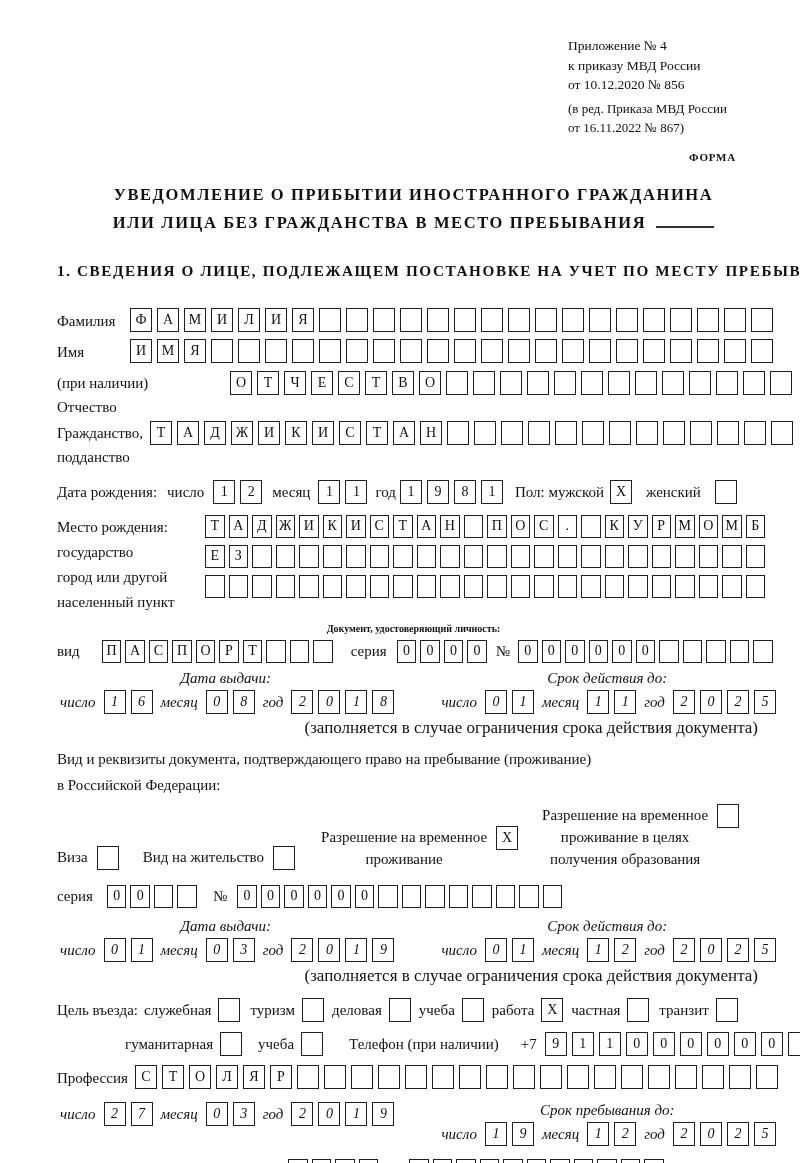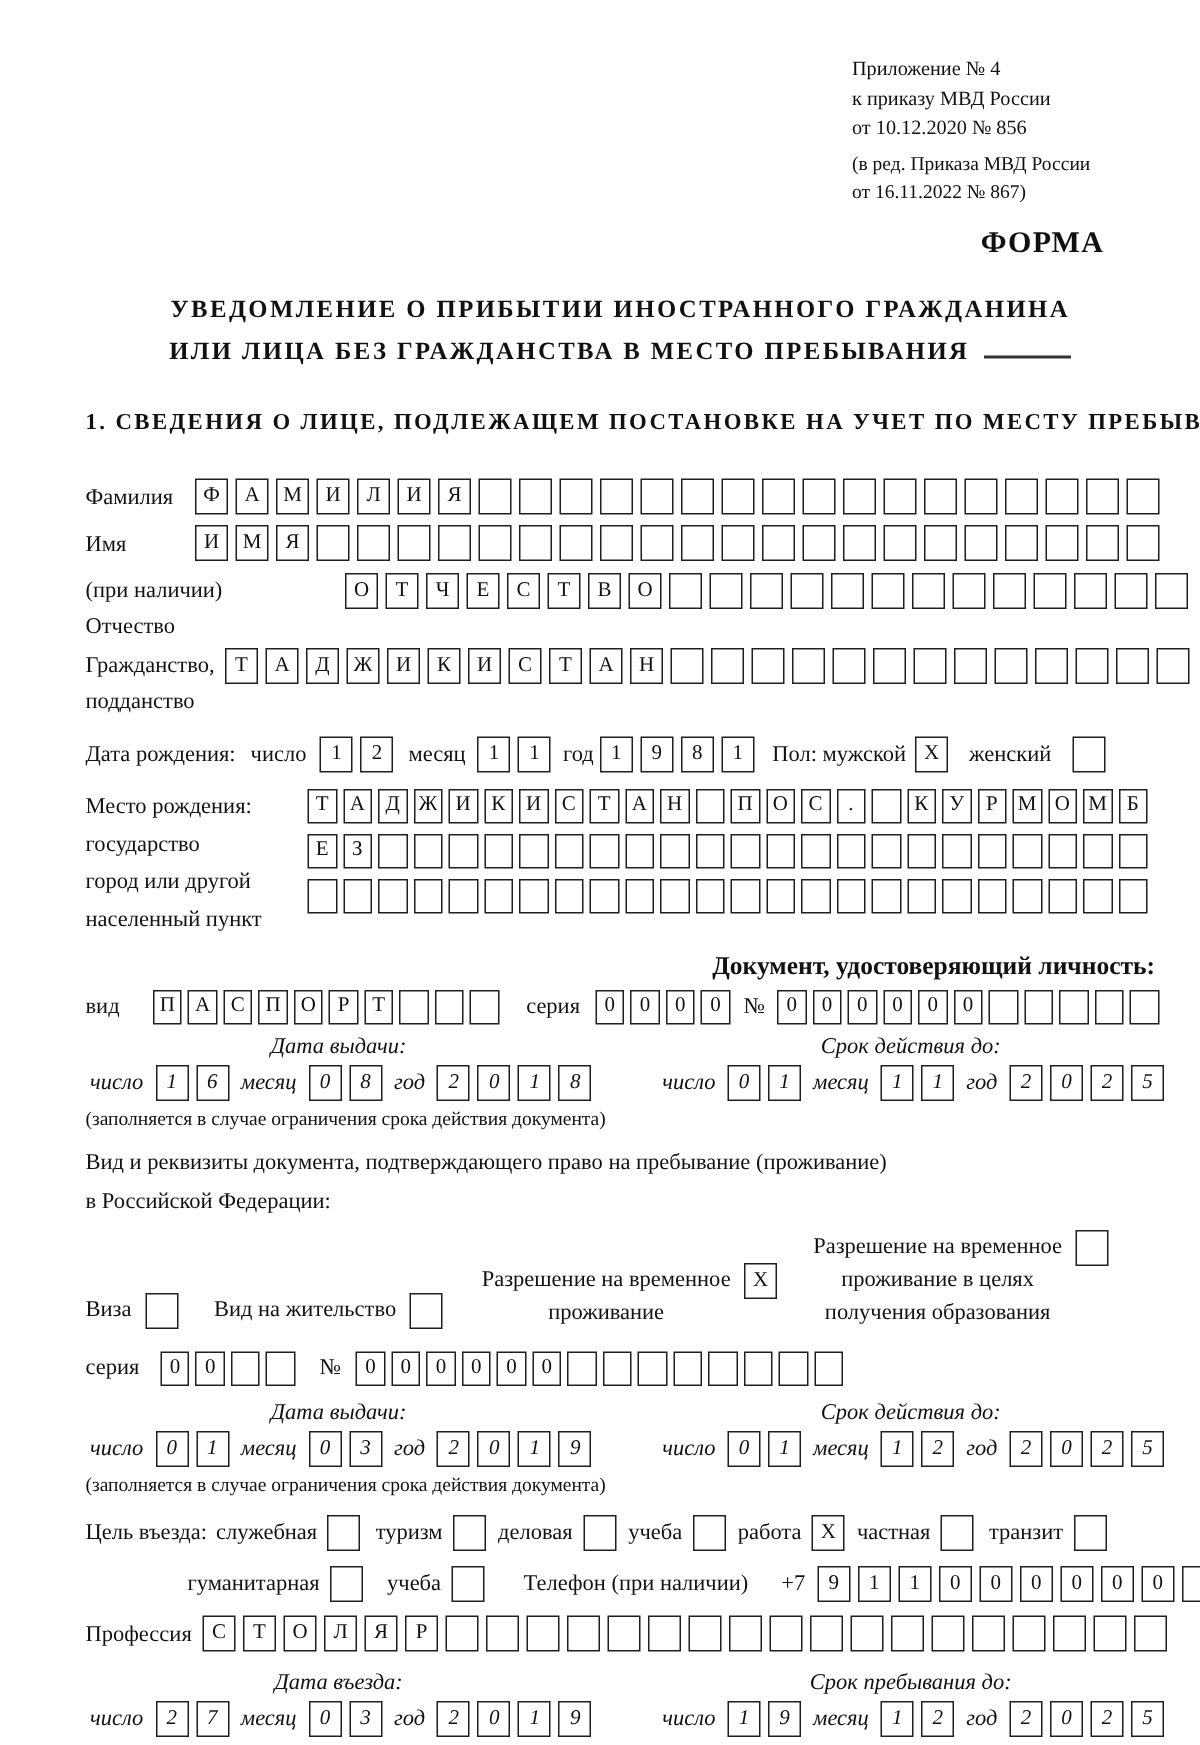--- a/index.html
+++ b/index.html
@@ -5,44 +5,44 @@
   * { box-sizing: border-box; margin: 0; padding: 0; }
   html,body { background:#fff; }
   .page {
     width: 800px; min-height: 1163px; margin: 0 auto; background:#fff;
     padding: 36px 30px 18px 57px; position: relative; overflow: hidden;
     font-family: "Liberation Serif", serif; color:#111; font-size: 15px;
   }
   
   .annex { width: 196px; margin-left: auto; margin-right: 6px; font-size: 13.5px; line-height: 1.45; }
   .annex-ed { margin-top: 5px; font-size: 13px; }
-  .forma { text-align: right; padding-right: 34px; font-weight: bold; font-size: 20px; letter-spacing: .8px; margin-top: 14px; }
+  .forma { text-align: right; padding-right: 34px; font-weight: bold; font-size: 11px; letter-spacing: .8px; margin-top: 14px; }
   .title { text-align: center; font-weight: bold; font-size: 16.5px; letter-spacing: 1.6px; margin-top: 18px; line-height: 1.65; }
   .blank { display:inline-block; width: 58px; border-bottom: 2.2px solid #333; height: .95em; margin-left: 10px; }
   .section1 { font-weight: bold; font-size: 15.2px; letter-spacing: 1.6px; margin-top: 26px; white-space: nowrap; }
   
   .frow { display:flex; align-items:flex-start; }
   .flabel { flex:0 0 auto; line-height: 26px; }
   .lbl2 { line-height: 24px; }
   .w73 { width: 73px; } .w173 { width: 173px; } .w93 { width: 93px; } .w148 { width: 148px; }
   
   .cells { display:flex; gap:5px; flex: 0 0 auto; }
   .cell { flex:0 0 auto; width:22px; height:24px; border:1.6px solid #1f1f1f; display:flex; align-items:center; justify-content:center; font-size:14px; background:#fff; }
   .cells.sm { gap:4px; }
   .cells.sm .cell { width:19.5px; height:23px; }
   .stack7 > .cells { margin-bottom: 7px; }
   .stack7 > .cells:last-child { margin-bottom: 0; }
   .inline-lbl { line-height: 25px; flex: 0 0 auto; }
-  .center-bold { text-align:right; font-weight:bold; font-size:17px; margin-top:8px; }
+  .center-bold { text-align:center; font-weight:bold; font-size:10px; margin-top:8px; }
   
   .datepair { display:flex; align-items:flex-start;font-style:italic; }
   .dg-head { text-align:center; font-size:15px; margin-bottom:3px; }
   .dg-row { display:flex; align-items:center; gap:5px; }
   .dg-row .inline-lbl { margin:0 3px; }
-  .note { font-size:13px; padding-right:12px; margin-top:3px; }
+  .note { font-size:17px; text-align:right; padding-right:12px; margin-top:3px; }
   .opt { display:flex; align-items:center; gap:7px; flex:0 0 auto; }
   .permit-row { display:flex; align-items:flex-end; margin-top:6px; }
   .permit-item { display:flex; align-items:flex-start; gap:9px; }
   .permit-label { text-align:center; line-height:22px; }
 </style>
 </head>
 <body>
 
 <div class="page">
 
@@ -607,21 +607,20 @@
         <span class="cell"></span>
         <span class="cell"></span>
         <span class="cell"></span>
         <span class="cell"></span>
         <span class="cell"></span>
       </span>
   </div>
 
   <div class="datepair" style="margin-top:11px">
     <div>
-      <div class="dg-head">Дата въезда:</div>
       <div class="dg-row">
         <span class="inline-lbl">число</span>
         <span class="cells">
             <span class="cell">2</span>
             <span class="cell">7</span>
           </span>
         <span class="inline-lbl">месяц</span>
         <span class="cells">
             <span class="cell">0</span>
             <span class="cell">3</span>

